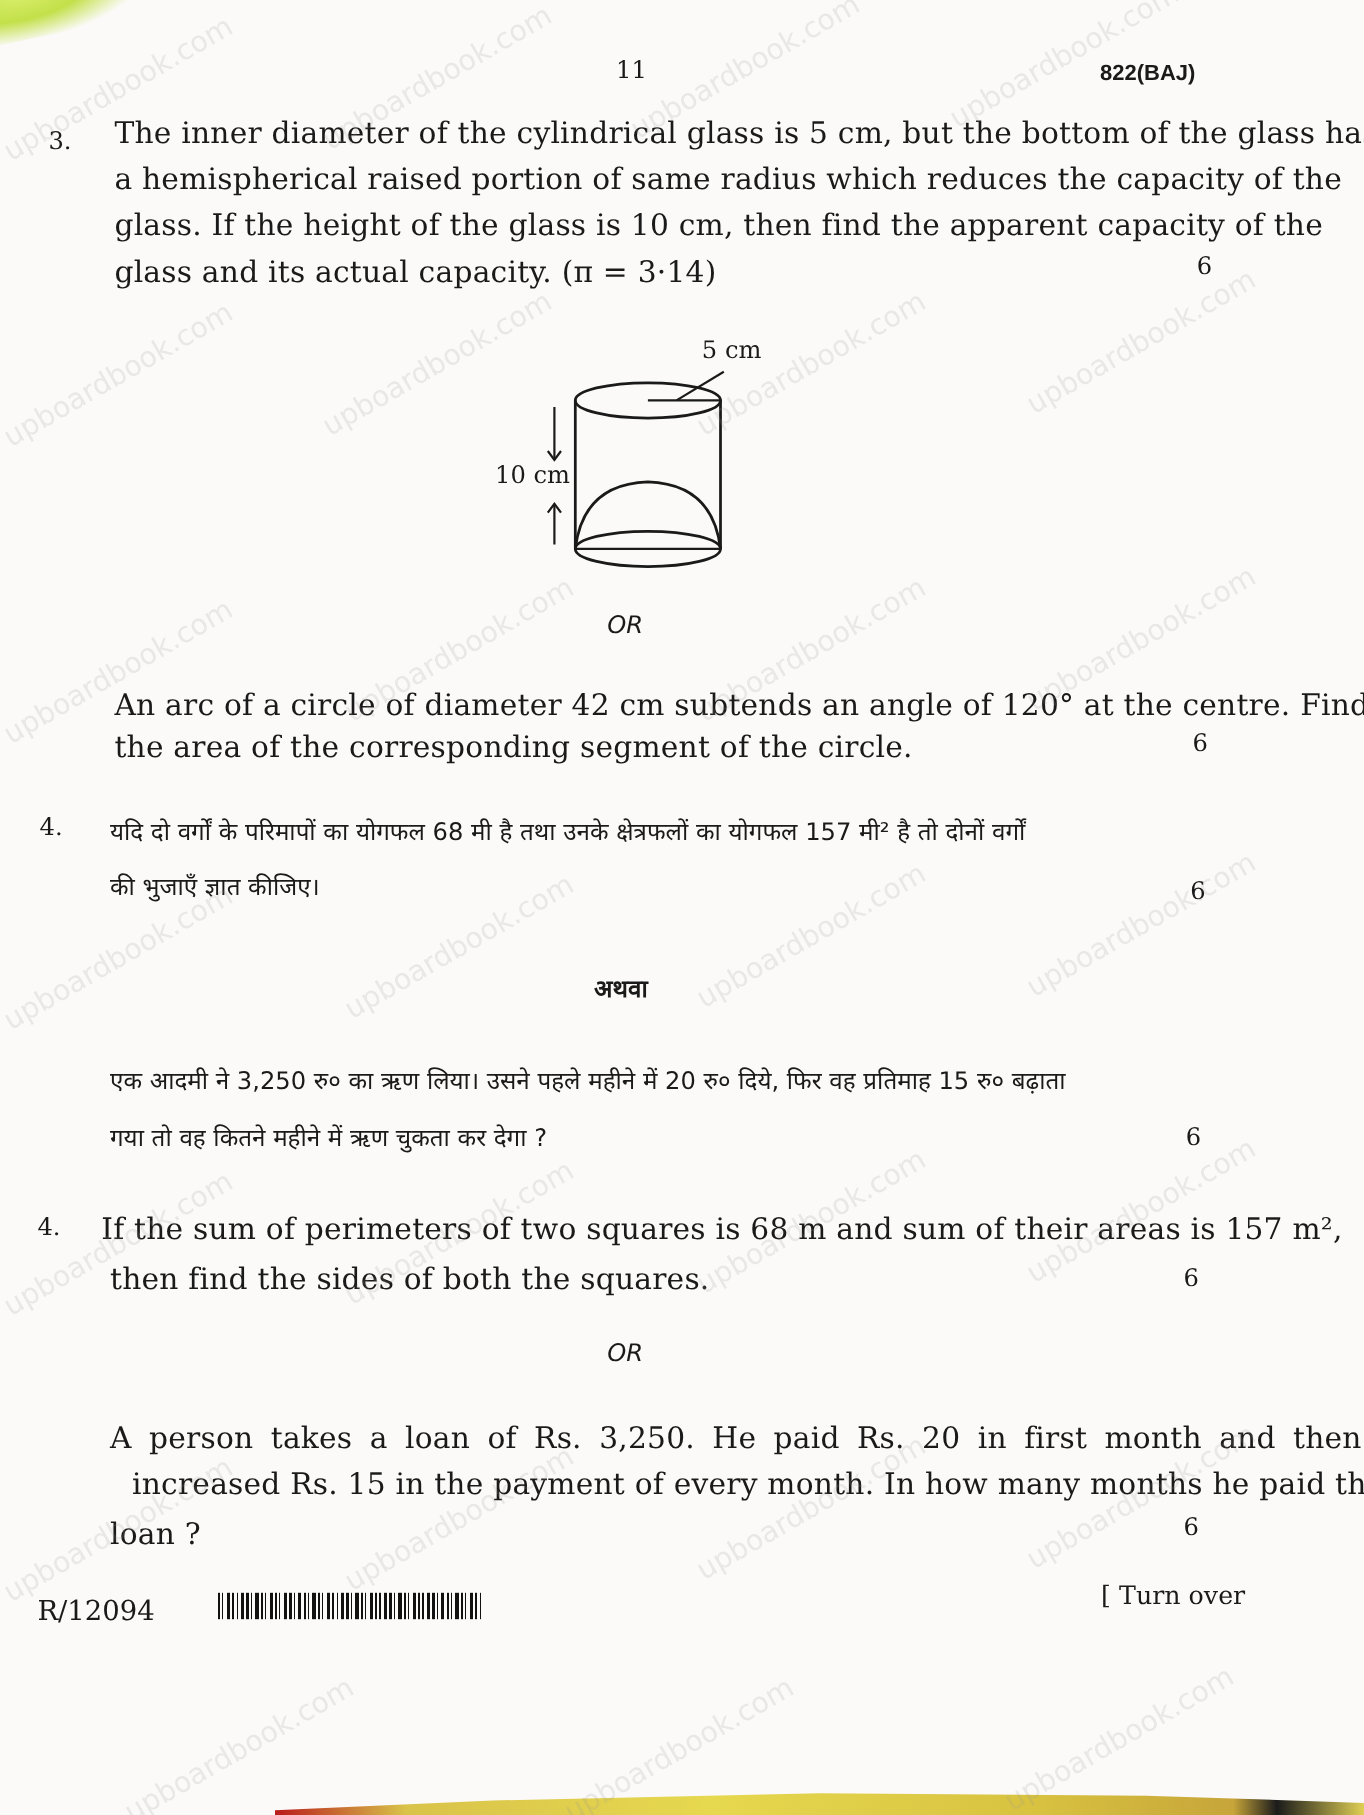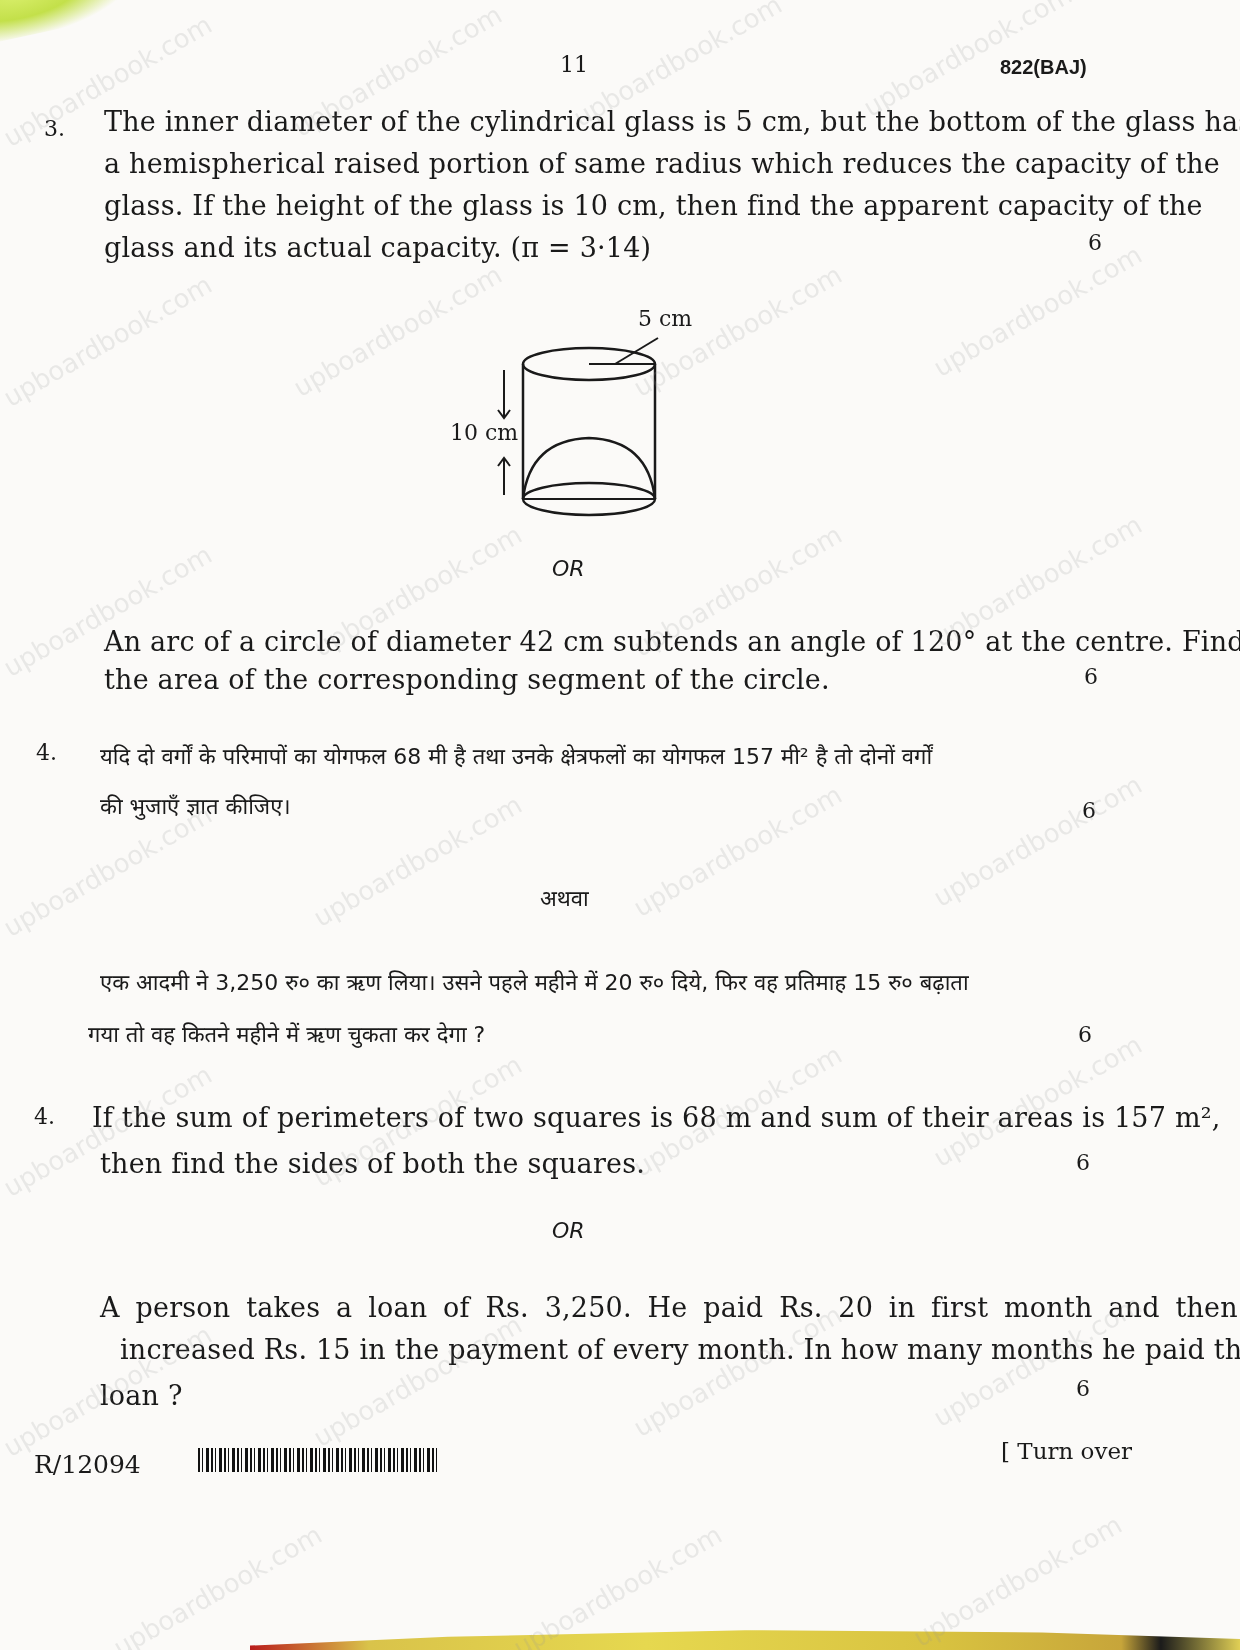--- a/index.html
+++ b/index.html
@@ -28,21 +28,21 @@
     line-height:22px;
   }
   .abs { position:absolute; }
   .hdr-page { left:560px; top:52px; font-size:22px; }
   .hdr-code { left:1000px; top:56px; font-size:20px; font-weight:bold; font-family:"Liberation Sans",sans-serif; }
   .qnum { font-size:22px; }
   .line { font-size:27px; white-space:nowrap; letter-spacing:0.2px; }
   .marks { font-size:22px; }
   .or { font-size:22px; font-style:italic; font-family:"DejaVu Sans",sans-serif; }
   .hindi { font-family:"DejaVu Sans",sans-serif; font-size:22px; white-space:nowrap; }
-  .bold { font-weight:normal; }
+  .bold { font-weight:bold; }
   .footer-code { left:34px; top:1450px; font-size:25px; }
   .footer-turn { left:955px; top:1438px; font-size:23px;margin-left:46px; }
   .barcode { left:198px; top:1448px; width:240px; height:24px;
     background:repeating-linear-gradient(90deg,#111 0 2px,transparent 2px 4px,#111 4px 5px,transparent 5px 8px,#111 8px 11px,transparent 11px 13px);
   }
   .figure { left:430px; top:300px; width:320px; height:230px; }
 </style>
 </head>
 <body>
 
@@ -88,21 +88,21 @@
 <div class="abs line" style="left:104px;top:664px;">the area of the corresponding segment of the circle.</div>
 <div class="abs marks" style="left:1084px;top:664px;">6</div>
 
 <div class="abs qnum" style="left:36px;top:740px;">4.</div>
 <div class="abs hindi" style="left:100px;top:740px;">यदि दो वर्गों के परिमापों का योगफल 68 मी है तथा उनके क्षेत्रफलों का योगफल 157 मी² है तो दोनों वर्गों</div>
 <div class="abs hindi" style="left:100px;top:790px;text-align:right;">की भुजाएँ ज्ञात कीजिए।</div>
 <div class="abs marks" style="left:1082px;top:798px;">6</div>
 
 <div class="abs hindi bold" style="left:540px;top:882px;">अथवा</div>
 <div class="abs hindi" style="left:100px;top:966px;">एक आदमी ने 3,250 रु० का ऋण लिया। उसने पहले महीने में 20 रु० दिये, फिर वह प्रतिमाह 15 रु० बढ़ाता</div>
-<div class="abs hindi" style="left:88px;top:1018px;">गया तो वह कितने महीने में ऋण चुकता कर देगा ?</div>
+<div class="abs hindi" style="left:100px;top:1018px;">गया तो वह कितने महीने में ऋण चुकता कर देगा ?</div>
 <div class="abs marks" style="left:1078px;top:1022px;">6</div>
 
 <div class="abs qnum" style="left:34px;top:1104px;">4.</div>
 <div class="abs line" style="left:92px;top:1102px;">If the sum of perimeters of two squares is 68 m and sum of their areas is 157 m²,</div>
 <div class="abs line" style="left:100px;top:1148px;">then find the sides of both the squares.</div>
 <div class="abs marks" style="left:1076px;top:1150px;">6</div>
 
 <div class="abs or" style="left:552px;top:1218px;">OR</div>
 <div class="abs line" style="left:100px;top:1292px;word-spacing:7px;">A person takes a loan of Rs. 3,250. He paid Rs. 20 in first month and then</div>
 <div class="abs line" style="left:100px;top:1334px;margin-left:20px;">increased Rs. 15 in the payment of every month. In how many months he paid the</div>

